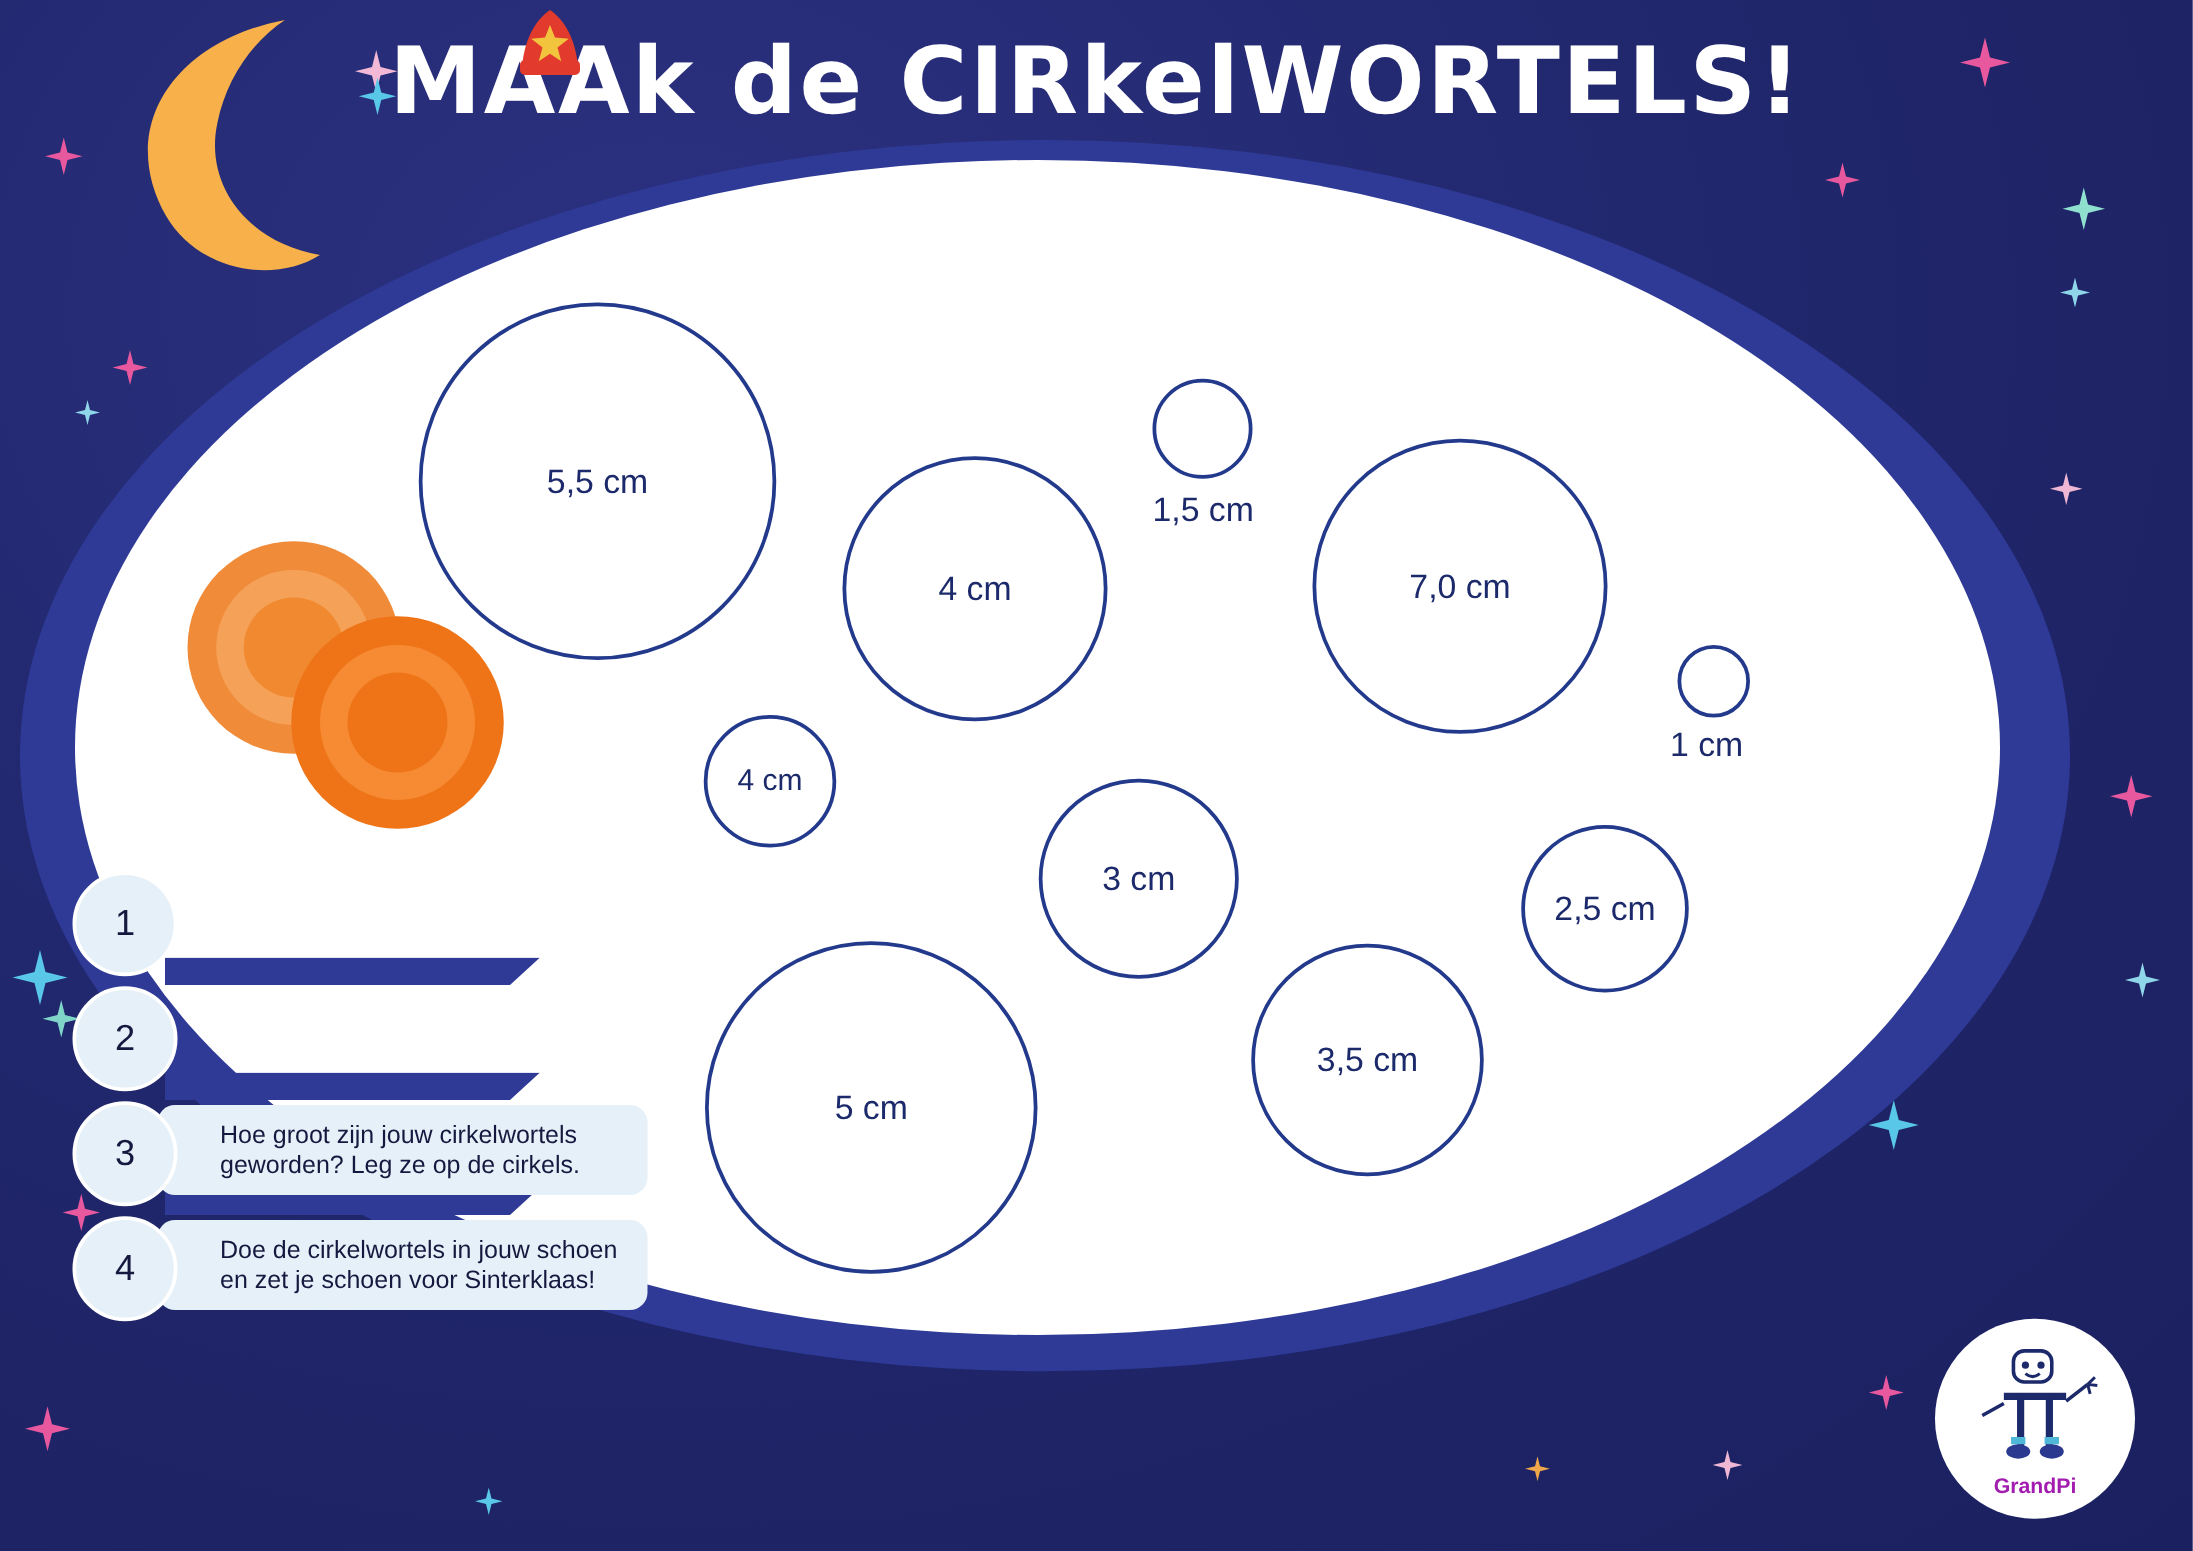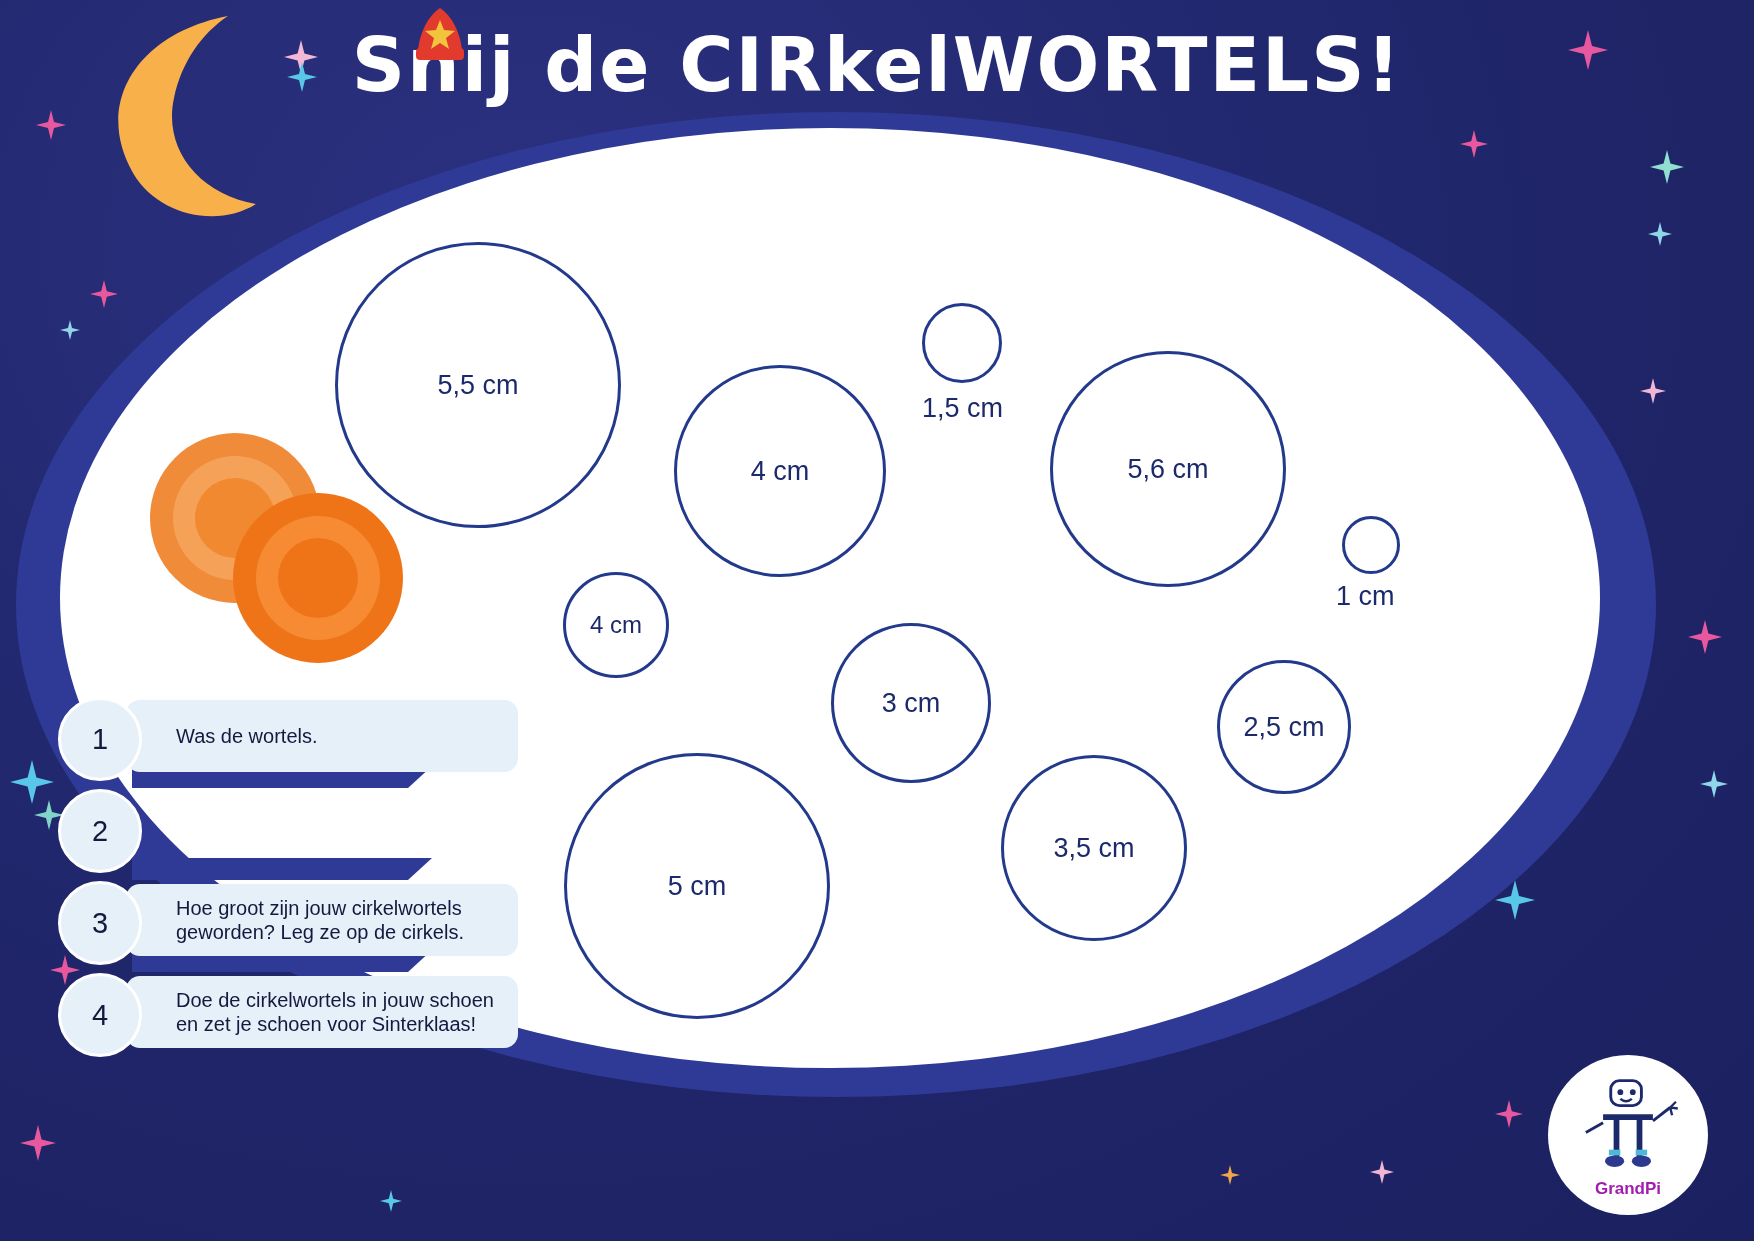--- a/index.html
+++ b/index.html
@@ -327,21 +327,21 @@
     </svg>
   </div>
 
   <div class="hat">
     <svg viewBox="0 0 60 62" width="60" height="62">
       <path d="M30 2 C 18 10, 10 26, 8 44 L 52 44 C 50 26, 42 10, 30 2 Z" fill="#e23b2e"></path>
       <rect x="6" y="42" width="48" height="12" rx="4" fill="#e23b2e"></rect>
       <path d="M30 14 L34 24 L45 25 L36 32 L39 43 L30 37 L21 43 L24 32 L15 25 L26 24 Z" fill="#f2c33c"></path>
     </svg>
   </div>
-  <div class="title">Snij de CIRkelWORTELS!</div>
+  <div class="title">MAAk de CIRkelWORTELS!</div>
 
   <div class="ellipse-outer"></div>
   <div class="ellipse-inner"></div>
 
 
   <div class="carrots">
     <svg viewBox="0 0 270 250" width="270" height="250">
       <circle cx="95" cy="90" r="85" fill="#f08b3a"></circle>
       <circle cx="95" cy="90" r="62" fill="#f5a258"></circle>
       <circle cx="95" cy="90" r="40" fill="#f0892f"></circle>
@@ -354,21 +354,21 @@
   <div id="circles-layer">
       <div class="circ" style="left: 335px; top: 242px; width: 286px; height: 286px;">
         <span>5,5 cm</span>
       </div>
       <div class="circ" style="left: 674px; top: 365px; width: 212px; height: 212px;">
         <span>4 cm</span>
       </div>
       <div class="ext-label" style="left: 922px; top: 393px;">1,5 cm</div>
       <div class="circ small-label" style="left: 922px; top: 303px; width: 80px; height: 80px;"></div>
       <div class="circ" style="left: 1050px; top: 351px; width: 236px; height: 236px;">
-        <span>5,6 cm</span>
+        <span>7,0 cm</span>
       </div>
       <div class="ext-label" style="left: 1336px; top: 581px;">1 cm</div>
       <div class="circ small-label" style="left: 1342px; top: 516px; width: 58px; height: 58px;"></div>
       <div class="circ small-label" style="left: 563px; top: 572px; width: 106px; height: 106px;">
         <span>4 cm</span>
       </div>
       <div class="circ" style="left: 831px; top: 623px; width: 160px; height: 160px;">
         <span>3 cm</span>
       </div>
       <div class="circ" style="left: 1217px; top: 660px; width: 134px; height: 134px;">
@@ -378,21 +378,20 @@
         <span>5 cm</span>
       </div>
       <div class="circ" style="left: 1001px; top: 755px; width: 186px; height: 186px;">
         <span>3,5 cm</span>
       </div>
     </div>
 
   <div class="steps">
     <div class="step">
       <div class="step-shadow"></div>
-      <div class="step-bar">Was de wortels.</div>
       <div class="step-num">1</div>
     </div>
     <div class="step">
       <div class="step-shadow"></div>
       <div class="step-num">2</div>
     </div>
     <div class="step">
       <div class="step-shadow"></div>
       <div class="step-bar">Hoe groot zijn jouw cirkelwortels geworden? Leg ze op de cirkels.</div>
       <div class="step-num">3</div>

